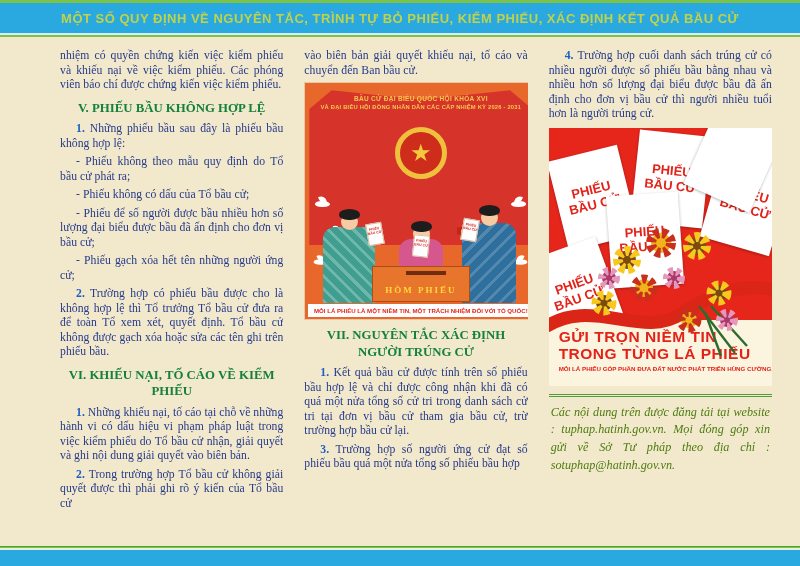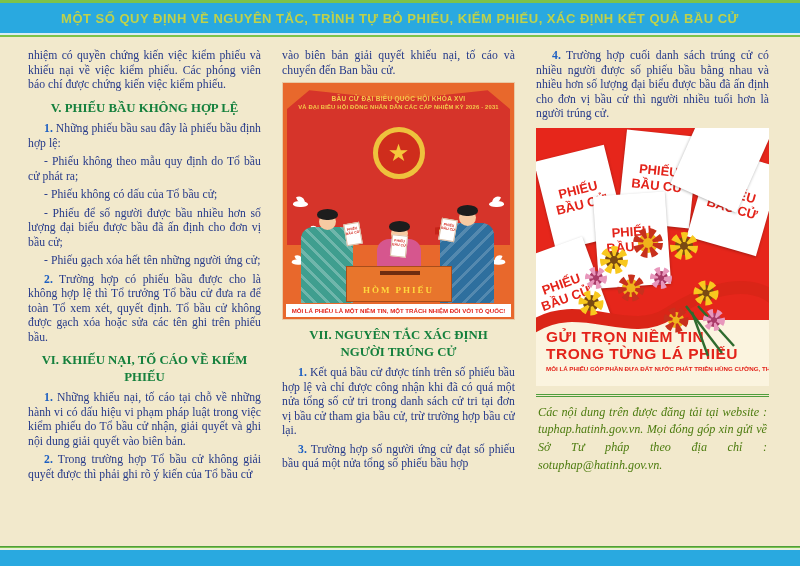--- a/index.html
+++ b/index.html
@@ -21,21 +21,21 @@
     font-weight:bold; font-size:13px; letter-spacing:.5px; white-space:nowrap;text-align:right;
   }
   .rule-under-header { height:4px; background:#7dc249; border-top:2px solid #d9ecf4; }
   .footer-wrap { position:absolute; left:0; right:0; bottom:0; }
   .footer-rule { height:4px; background:#7dc249; border-top:1px solid #4f9e3c; border-bottom:2px solid #e8f0d8; }
   .footer-bar { height:16px; background:#29a9e0; }
 
   
   .page-body {
     display:flex; gap:21px; padding:12px 28px 0 28px;
-    height:505px; overflow:hidden;
+    height:505px; overflow:hidden;margin-left:32px;
   }
   .col { width:233px; overflow:hidden; }
   p.body-text {
     color:#263a8a; font-size:11.7px; line-height:1.24;
     text-align:justify; margin-bottom:4px; letter-spacing:.05px;
   }
   p.indent { text-indent:16px; }
   .num { color:#1d5fc2; font-weight:bold; }
   h3.section-heading {
     color:#15803d; font-size:12.8px; font-weight:bold;
@@ -79,21 +79,21 @@
   .body-pink { width:44px; height:62px; background:#d6568e; }
   .body-blue { width:54px; height:80px; background:#2e6f9e;
     background-image:repeating-linear-gradient(-45deg, rgba(255,255,255,.18) 0 3px, transparent 3px 10px); }
   .p1-card {
     position:absolute; width:16px; height:22px; background:#fff; border:1px solid #d8b9a0;
     color:#d3281e; font-family:"Liberation Sans", sans-serif; font-weight:bold;
     font-size:3.5px; line-height:1.2; text-align:center; padding-top:3px; z-index:3;
   }
   .p1-box {
     position:absolute; left:50%; transform:translateX(-50%); bottom:17px;
-    width:106px; height:36px; background:#e8752c; border:1px solid #a84d1b;
+    width:98px; height:36px; background:#e8752c; border:1px solid #a84d1b;
     display:flex; align-items:flex-end; justify-content:center; z-index:4;
   }
   .p1-box::before { content:""; position:absolute; top:4px; left:33px; width:40px; height:4px; background:#6e2c10; }
   .p1-box-label { color:#ffd83d; font-weight:bold; font-size:9px; letter-spacing:2px; margin-bottom:6px; }
   .p1-slogan {
     position:absolute; left:3px; right:3px; bottom:2px; height:13px; background:#fff;
     color:#e3231a; font-family:"Liberation Sans", sans-serif; font-weight:bold; font-size:6.1px;
     display:flex; align-items:center; justify-content:center; white-space:nowrap; z-index:5;
   }
 
@@ -143,21 +143,21 @@
 <div class="header-bar">
   <div class="title">MỘT SỐ QUY ĐỊNH VỀ NGUYÊN TẮC, TRÌNH TỰ BỎ PHIẾU, KIỂM PHIẾU, XÁC ĐỊNH KẾT QUẢ BẦU CỬ</div>
 </div>
 <div class="rule-under-header"></div>
 
 <div class="page-body">
 
   <div class="col">
     <p class="body-text">nhiệm có quyền chứng kiến việc kiểm phiếu và khiếu nại về việc kiểm phiếu. Các phóng viên báo chí được chứng kiến việc kiểm phiếu.</p>
     <h3 class="section-heading">V. PHIẾU BẦU KHÔNG HỢP LỆ</h3>
-    <p class="body-text indent"><span class="num">1.</span><span> Những phiếu bầu sau đây là phiếu bầu định hợp lệ:</span></p>
+    <p class="body-text indent"><span class="num">1.</span><span> Những phiếu bầu sau đây là phiếu bầu không hợp lệ:</span></p>
     <p class="body-text indent">- Phiếu không theo mẫu quy định do Tổ bầu cử phát ra;</p>
     <p class="body-text indent">- Phiếu không có dấu của Tổ bầu cử;</p>
     <p class="body-text indent">- Phiếu để số người được bầu nhiều hơn số lượng đại biểu được bầu đã ấn định cho đơn vị bầu cử;</p>
     <p class="body-text indent">- Phiếu gạch xóa hết tên những người ứng cử;</p>
     <p class="body-text indent"><span class="num">2.</span><span> Trường hợp có phiếu bầu được cho là không hợp lệ thì Tổ trưởng Tổ bầu cử đưa ra để toàn Tổ xem xét, quyết định. Tổ bầu cử không được gạch xóa hoặc sửa các tên ghi trên phiếu bầu.</span></p>
     <h3 class="section-heading">VI. KHIẾU NẠI, TỐ CÁO VỀ KIỂM PHIẾU</h3>
     <p class="body-text indent"><span class="num">1.</span><span> Những khiếu nại, tố cáo tại chỗ về những hành vi có dấu hiệu vi phạm pháp luật trong việc kiểm phiếu do Tổ bầu cử nhận, giải quyết và ghi nội dung giải quyết vào biên bản.</span></p>
     <p class="body-text indent"><span class="num">2.</span><span> Trong trường hợp Tổ bầu cử không giải quyết được thì phải ghi rõ ý kiến của Tổ bầu cử</span></p>
   </div>
 

